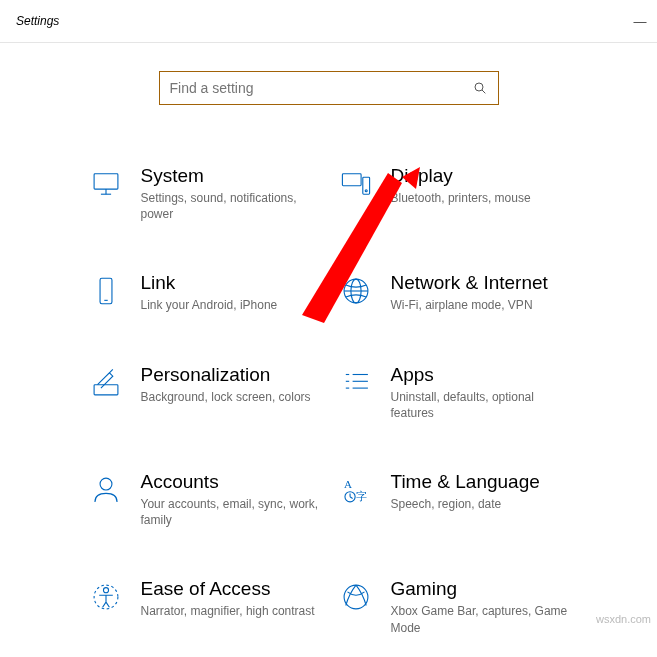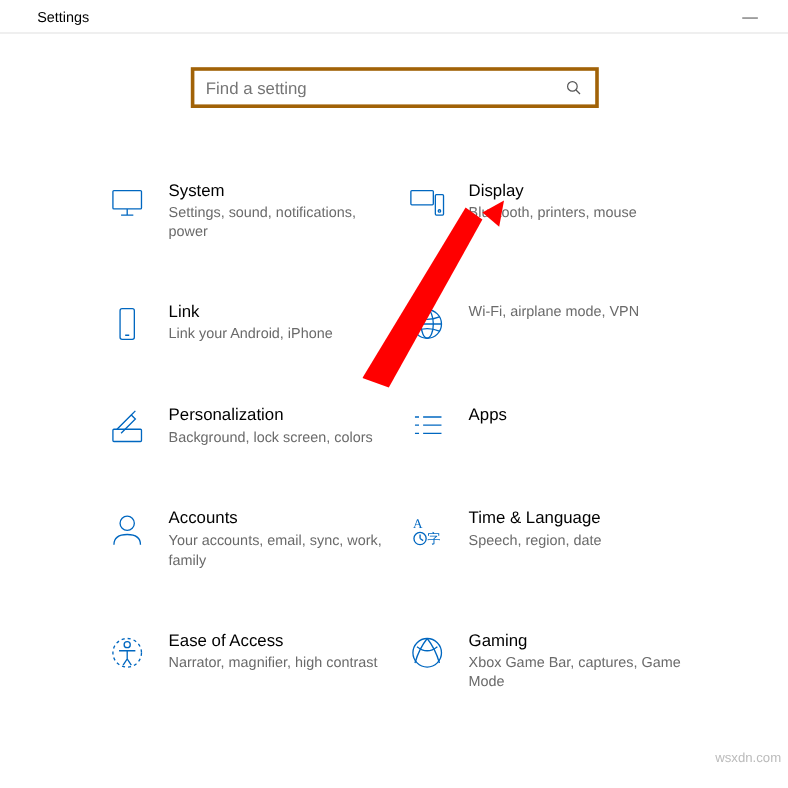--- a/index.html
+++ b/index.html
@@ -1,33 +1,33 @@
 <!DOCTYPE html>
 <html><head>
   <meta charset="utf-8">
   <style>
     * { margin: 0; padding: 0; box-sizing: border-box; }
     body { font-family: 'Segoe UI', Tahoma, sans-serif; background: #fff; width: 657px; height: 657px; overflow: hidden; position: relative; }
-    .titlebar { display: flex; align-items: center; justify-content: space-between; height: 28px; padding: 0 25px; border-bottom: 1px solid #e5e5e5; }
+    .titlebar { display: flex; align-items: center; justify-content: space-between; height: 43px; padding: 0 10px; border-bottom: 1px solid #e5e5e5; font-style: italic; }
     .titlebar-title { font-size: 12px; color: #000; padding-left: 6px; }
     .titlebar-controls { display: flex; gap: 18px; color: #555; font-size: 13px; }
     .titlebar-btn { width: 14px; text-align: center; }
     .search-wrap { display: flex; justify-content: center; margin-top: 28px; }
-    .search-box { width: 340px; height: 34px; border: 3px solid #a16207; display: flex; align-items: center; padding: 0 10px; }
+    .search-box { width: 340px; height: 34px; border: 1px solid #a16207; display: flex; align-items: center; padding: 0 10px; }
     .search-input { flex: 1; border: none; outline: none; font-size: 14px; font-family: inherit; color: #555; background: transparent; }
     .search-icon { width: 16px; height: 16px; color: #555; }
     .grid { display: grid; grid-template-columns: repeat(2, 230px); column-gap: 20px; row-gap: 50px; justify-content: center; margin-top: 60px; padding: 0 20px; }
     .tile { display: flex; align-items: flex-start; gap: 18px; cursor: default; }
     .tile-icon { width: 34px; height: 34px; flex-shrink: 0; color: #0067c0; display: flex; align-items: center; justify-content: center; margin-top: 2px; }
     .tile-icon svg { width: 34px; height: 34px; stroke: #0067c0; fill: none; stroke-width: 1.3; }
     .tile-text { display: flex; flex-direction: column; gap: 3px; }
-    .tile-title { font-size: 14px; color: #000; font-weight: 400; }
+    .tile-title { font-size: 19px; color: #000; font-weight: 400; }
     .tile-sub { font-size: 12px; color: #6a6a6a; line-height: 1.35; }
     .arrow { position: absolute; left: 302px; top: 165px; width: 120px; height: 160px; pointer-events: none; }
-    .watermark { position: absolute; right: 6px; bottom: 19px; font-size: 11px; color: #bbb; margin-top: 30px; }
+    .watermark { position: absolute; right: 6px; bottom: 32px; font-size: 11px; color: #bbb; margin-top: 30px; }
   </style>
 </head>
 <body>
 
 <div class="titlebar">
   <div class="titlebar-title">Settings</div>
   <div class="titlebar-controls">
     <div class="titlebar-btn">—</div>
   </div>
 </div>
@@ -92,20 +92,21 @@
     <div class="tile-icon">
       <svg viewBox="0 0 40 40">
           <circle cx="20" cy="20" r="14"></circle>
           <ellipse cx="20" cy="20" rx="6" ry="14"></ellipse>
           <line x1="6" y1="20" x2="34" y2="20"></line>
           <path d="M8 13 Q20 18 32 13"></path>
           <path d="M8 27 Q20 22 32 27"></path>
         </svg>
     </div>
     <div class="tile-text">
+      <div class="tile-title">Network &amp; Internet</div>
       <div class="tile-sub">Wi-Fi, airplane mode, VPN</div>
     </div>
   </div>
 
   <div class="tile">
     <div class="tile-icon">
       <svg viewBox="0 0 40 40">
           <rect x="6" y="22" width="28" height="12" rx="1"></rect>
           <path d="M10 22 L24 8 L28 12 L14 26"></path>
           <path d="M24 8 L28 4"></path>
@@ -123,20 +124,21 @@
           <line x1="8" y1="10" x2="12" y2="10"></line>
           <line x1="16" y1="10" x2="34" y2="10"></line>
           <line x1="8" y1="18" x2="12" y2="18"></line>
           <line x1="16" y1="18" x2="34" y2="18"></line>
           <line x1="8" y1="26" x2="12" y2="26"></line>
           <line x1="16" y1="26" x2="34" y2="26"></line>
         </svg>
     </div>
     <div class="tile-text">
       <div class="tile-title">Apps</div>
+      <div class="tile-sub">Uninstall, defaults, optional features</div>
     </div>
   </div>
 
   <div class="tile">
     <div class="tile-icon">
       <svg viewBox="0 0 40 40">
           <circle cx="20" cy="13" r="7"></circle>
           <path d="M7 34 Q7 24 20 24 Q33 24 33 34"></path>
         </svg>
     </div>

